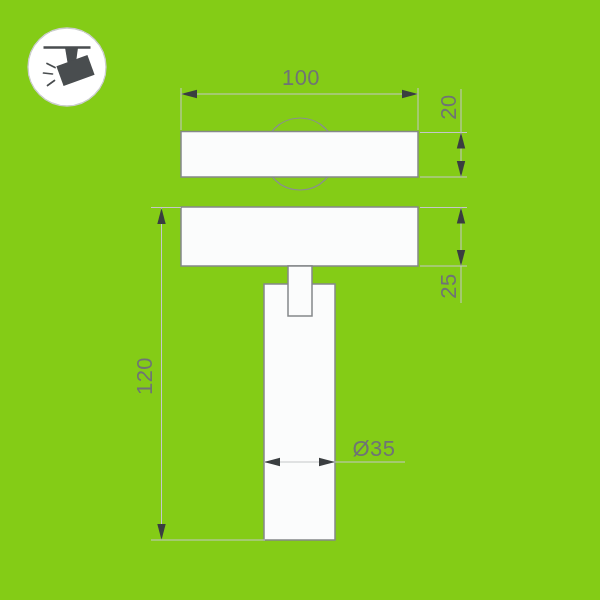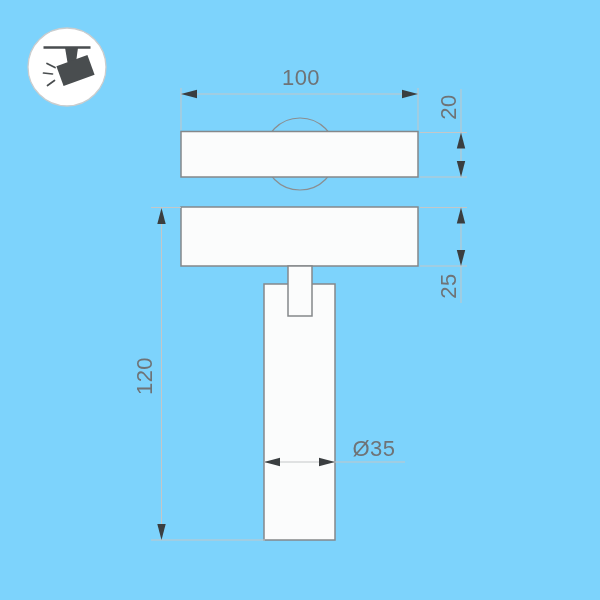--- a/index.html
+++ b/index.html
@@ -1,16 +1,16 @@
 <!DOCTYPE html>
 <html><head>
 <meta charset="utf-8">
 <style>
   html,body{margin:0;padding:0;background:#ffffff;}
-  .canvas{position:relative;width:600px;height:600px;background:#7dd3fc;overflow:hidden;
+  .canvas{position:relative;width:600px;height:600px;background:#84cc16;overflow:hidden;
           font-family:"Liberation Sans", sans-serif;}
   svg{display:block;}
   
   .shape{fill:#fbfcfc;stroke:#85888a;stroke-width:1.5;}
   .shape-thin{fill:none;stroke:#8b8e90;stroke-width:1.2;}
   
   .dim{stroke:#c4c7c8;stroke-width:1;fill:none;}
   
   .arrow{fill:#3a3e40;stroke:none;}
   

